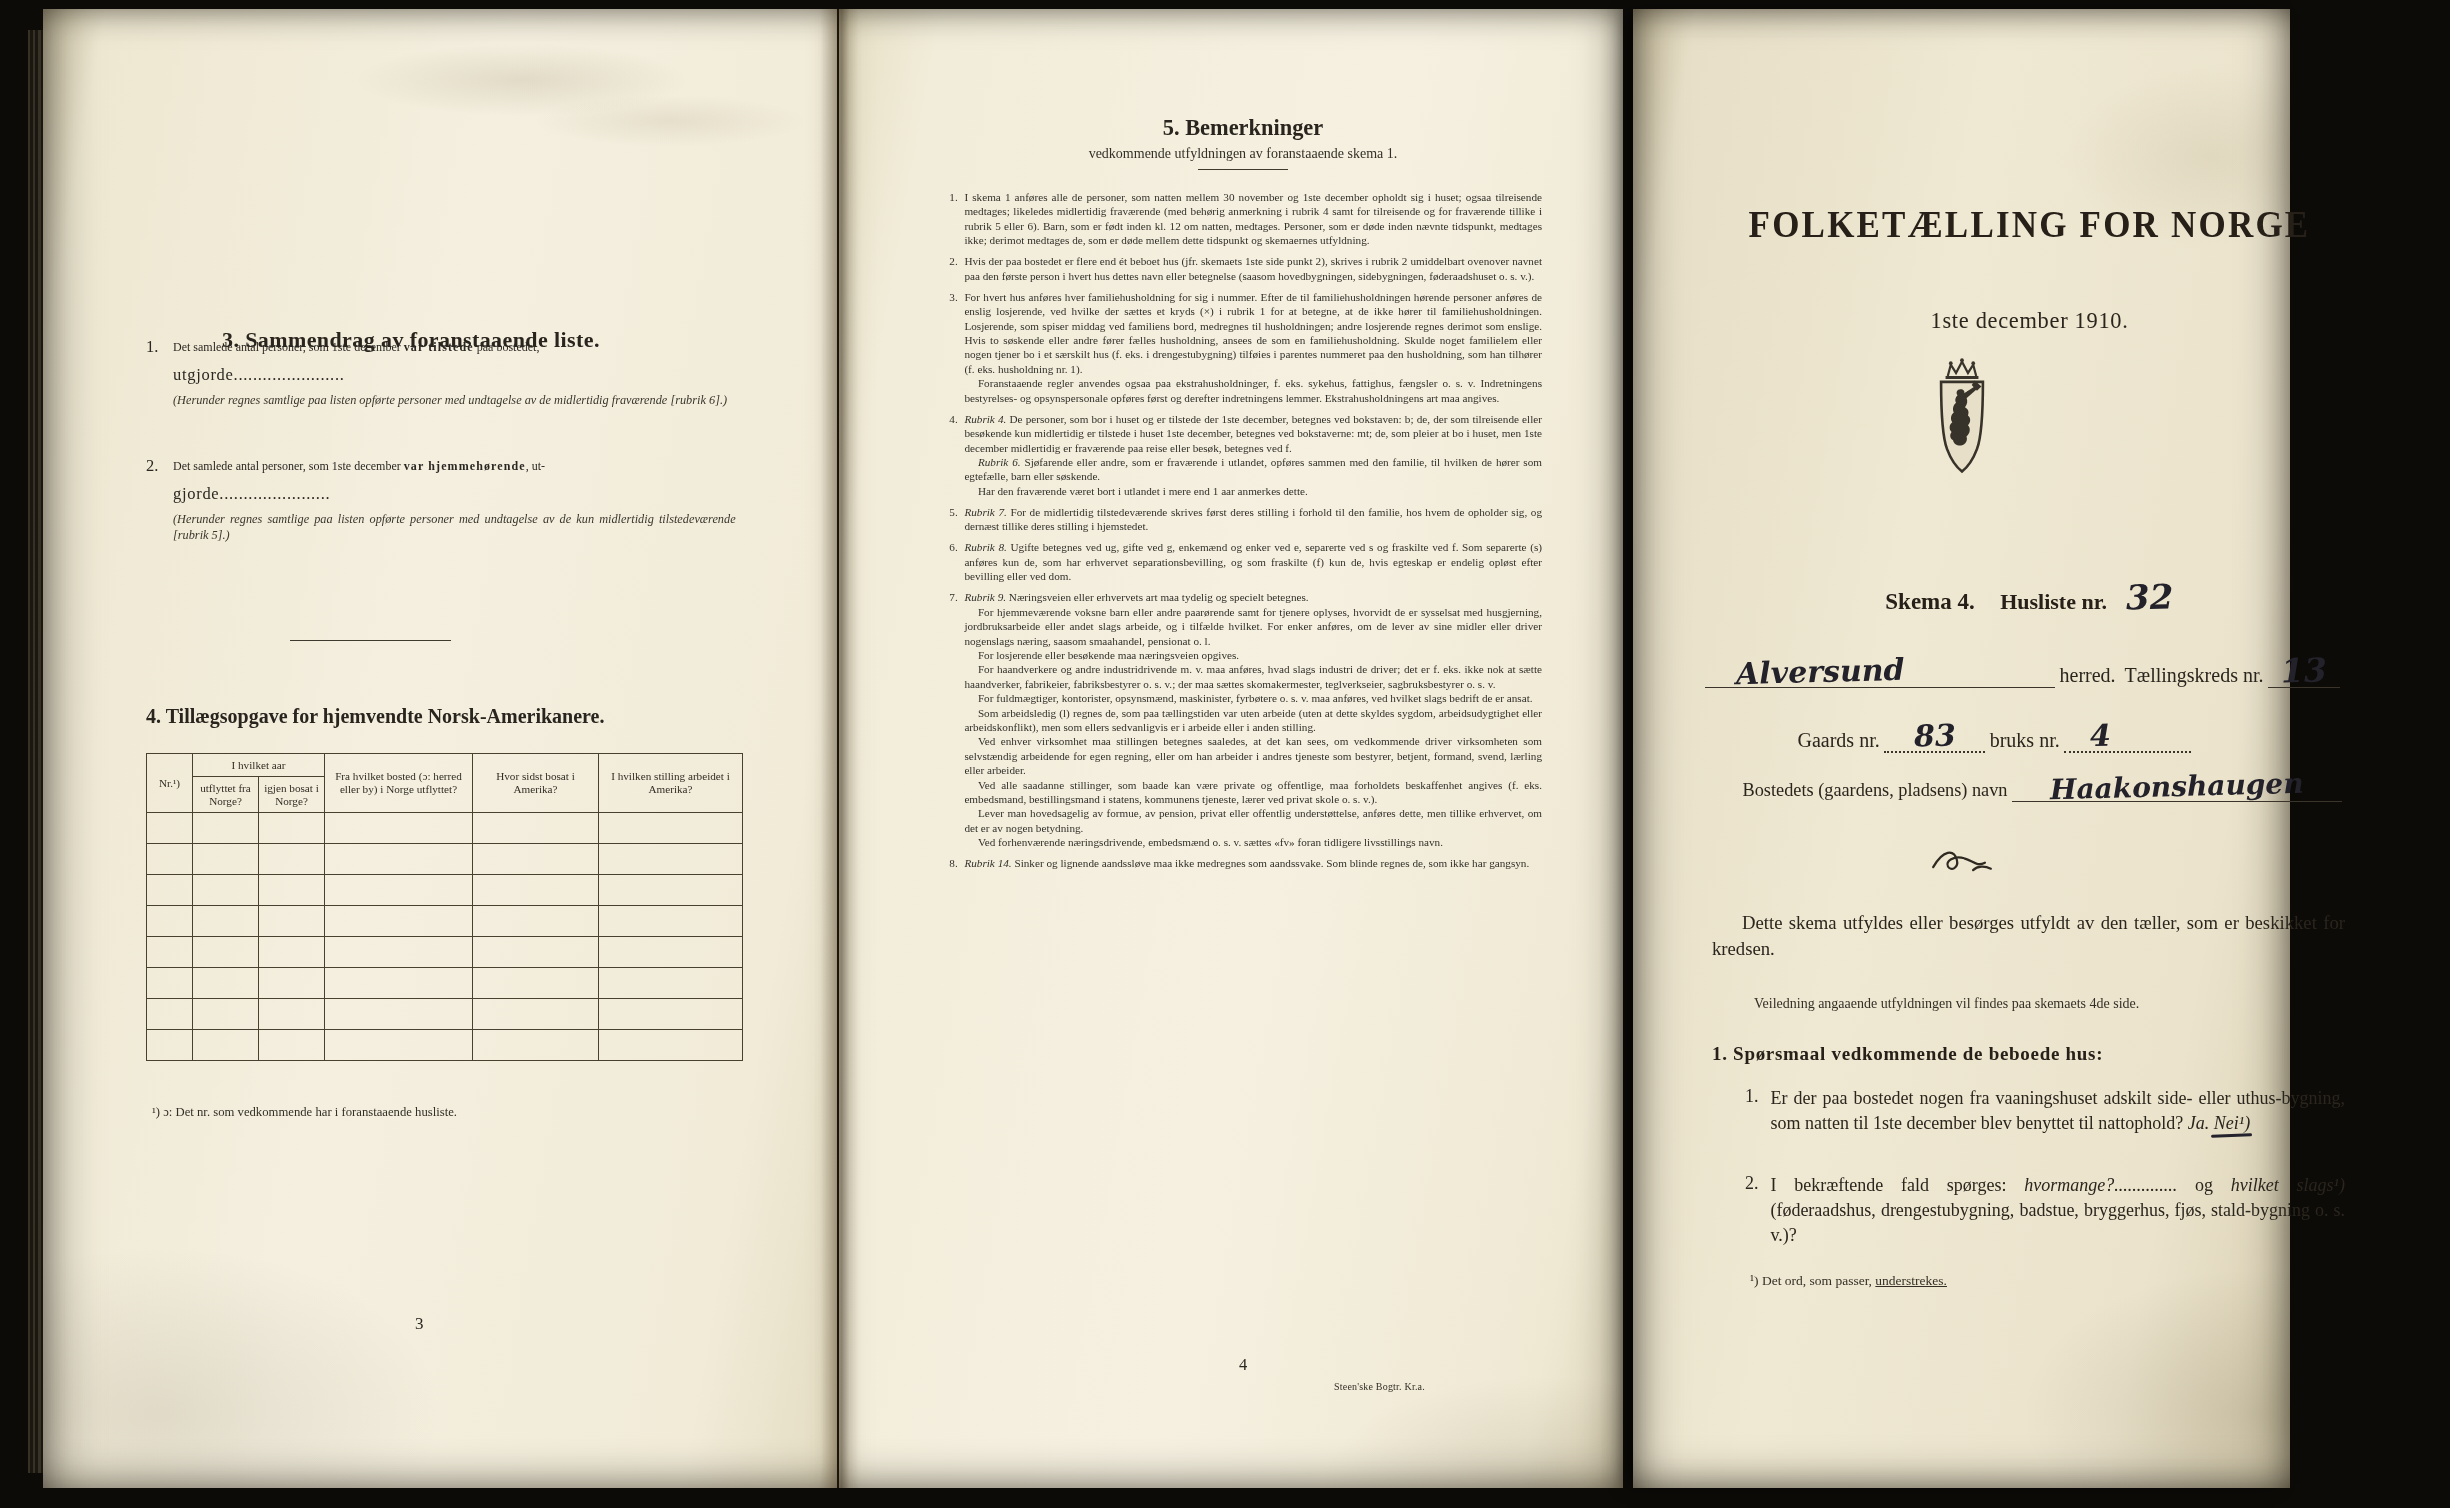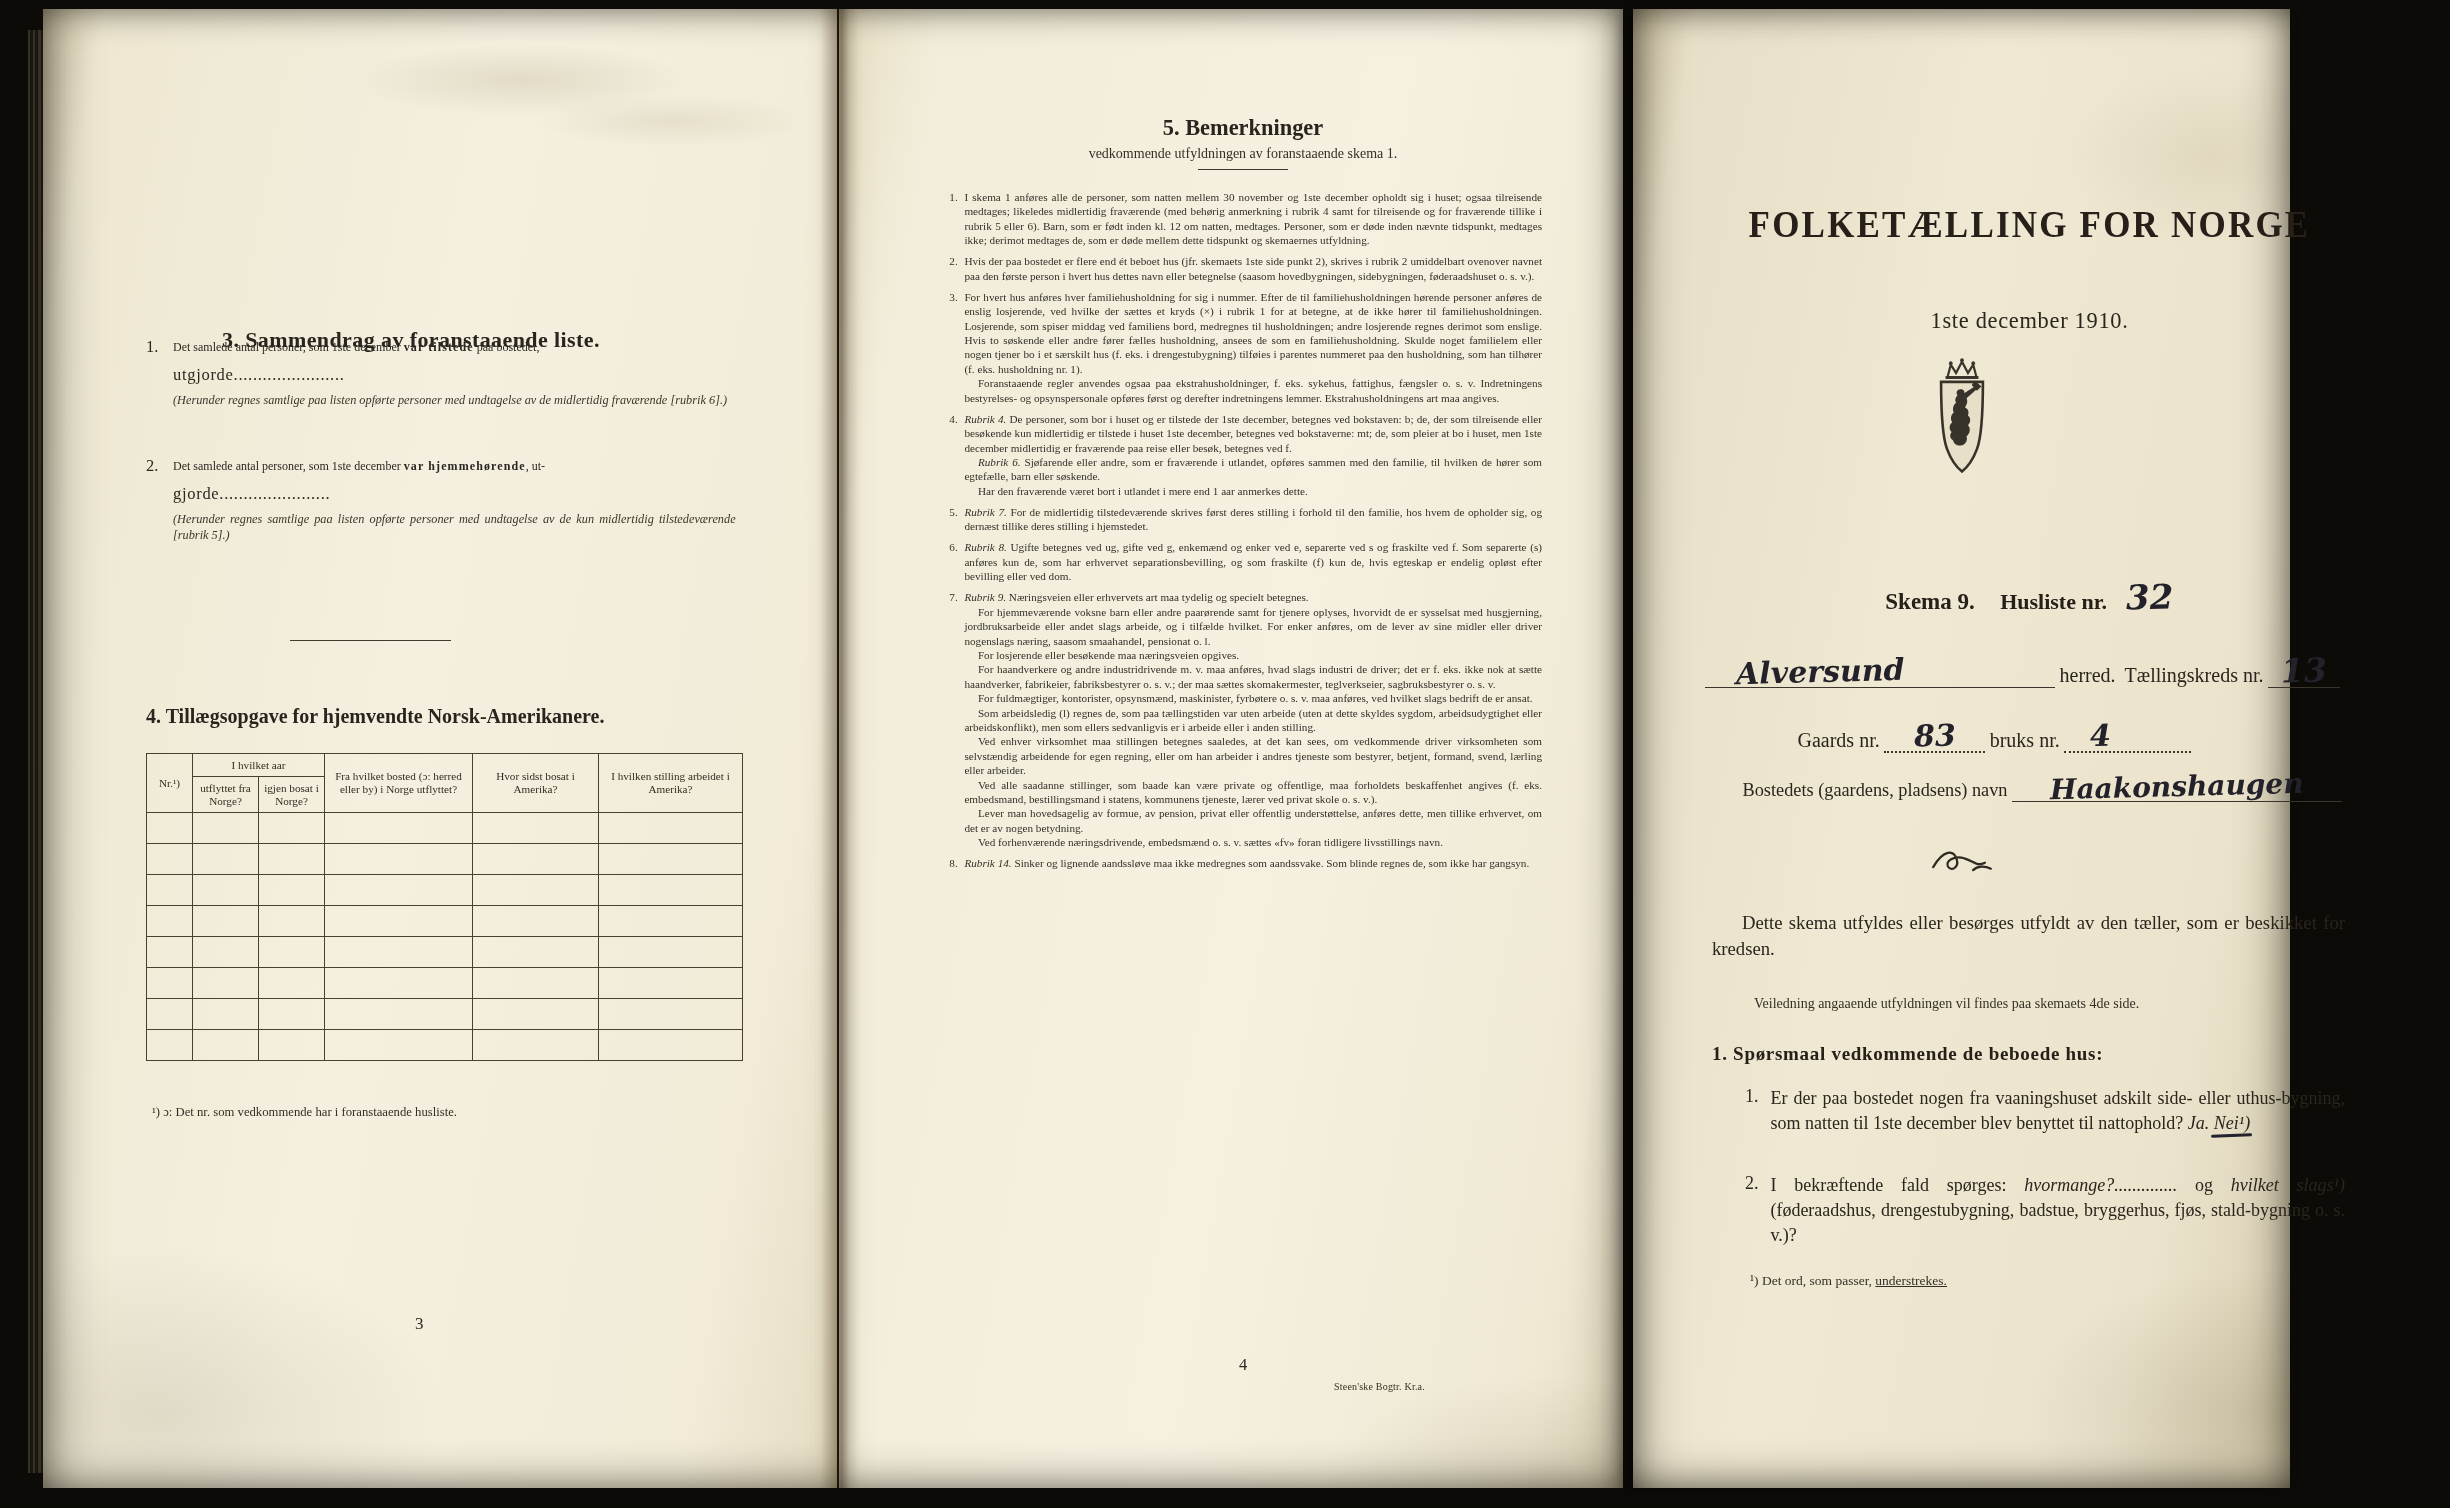--- a/index.html
+++ b/index.html
@@ -355,21 +355,21 @@
       <path d="M22 36 H78 C78 80 76 110 70 126 C64 142 55 152 50 156 C45 152 36 142 30 126 C24 110 22 80 22 36 Z" fill="#e7dfc7" stroke="#38332a" stroke-width="3.5"></path>
       <g fill="#38332a">
         <path d="M44 54 C41 50 44 45 49 46 C52 46 54 49 53 52 L59 48 C61 47 63 49 62 51 L56 57 C58 62 57 66 54 70 C58 72 60 76 58 81 C62 84 62 90 58 94 C62 98 61 105 56 109 C58 114 55 120 49 121 C44 122 39 119 38 114 C34 112 33 107 36 103 C32 99 33 93 37 90 C34 86 35 80 39 77 C37 73 38 67 42 64 C40 61 41 57 44 54 Z"></path>
         <path d="M52 52 L70 40 L72 44 L56 58 Z"></path>
         <path d="M67 34 L76 42 L70 48 L63 40 Z"></path>
       </g>
     </svg>
   </div>
 
   <div class="skema-line">
-    <span class="skema-lbl">Skema 9.</span>
+    <span class="skema-lbl">Skema 4.</span>
     <span class="husliste-lbl">Husliste nr.</span>
     <span class="hand hand-32">32</span>
   </div>
 
   <div class="form-line herred-line">
     <span class="uline u-herred">
         <span class="hand">Alversund</span>
       </span>
     <span class="pr">herred.</span>
     <span class="pr">Tællingskreds nr.</span>

